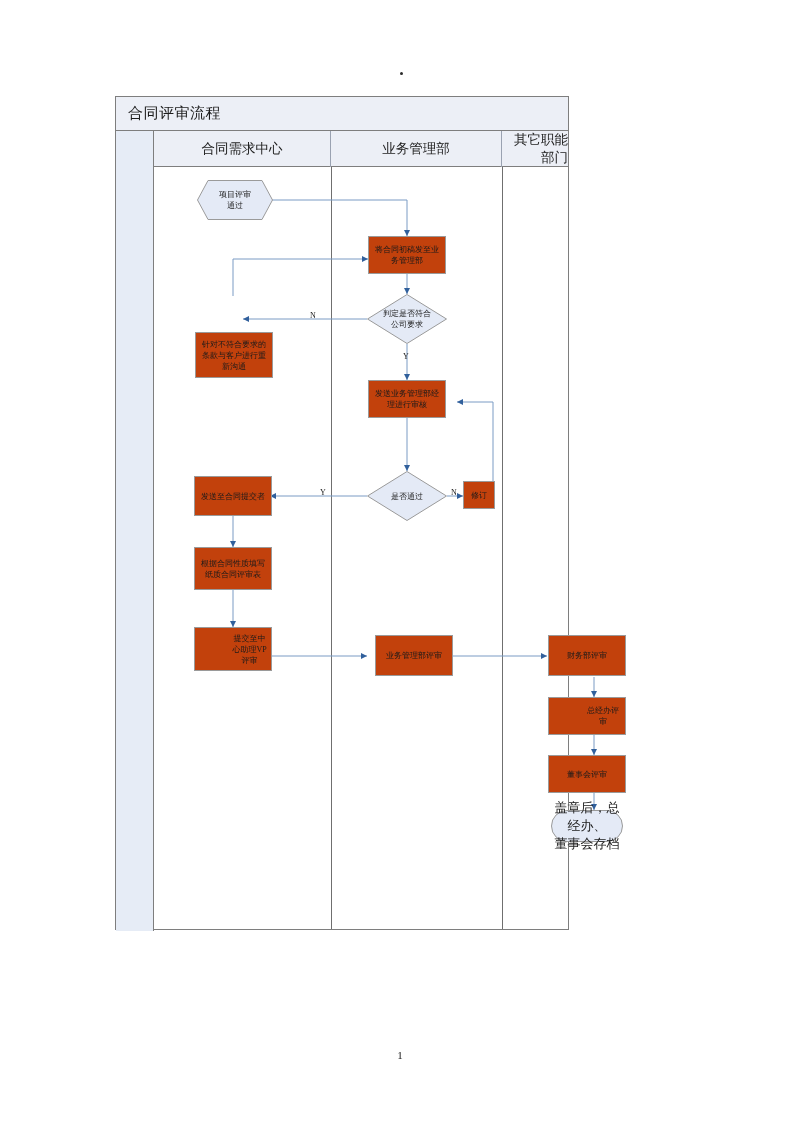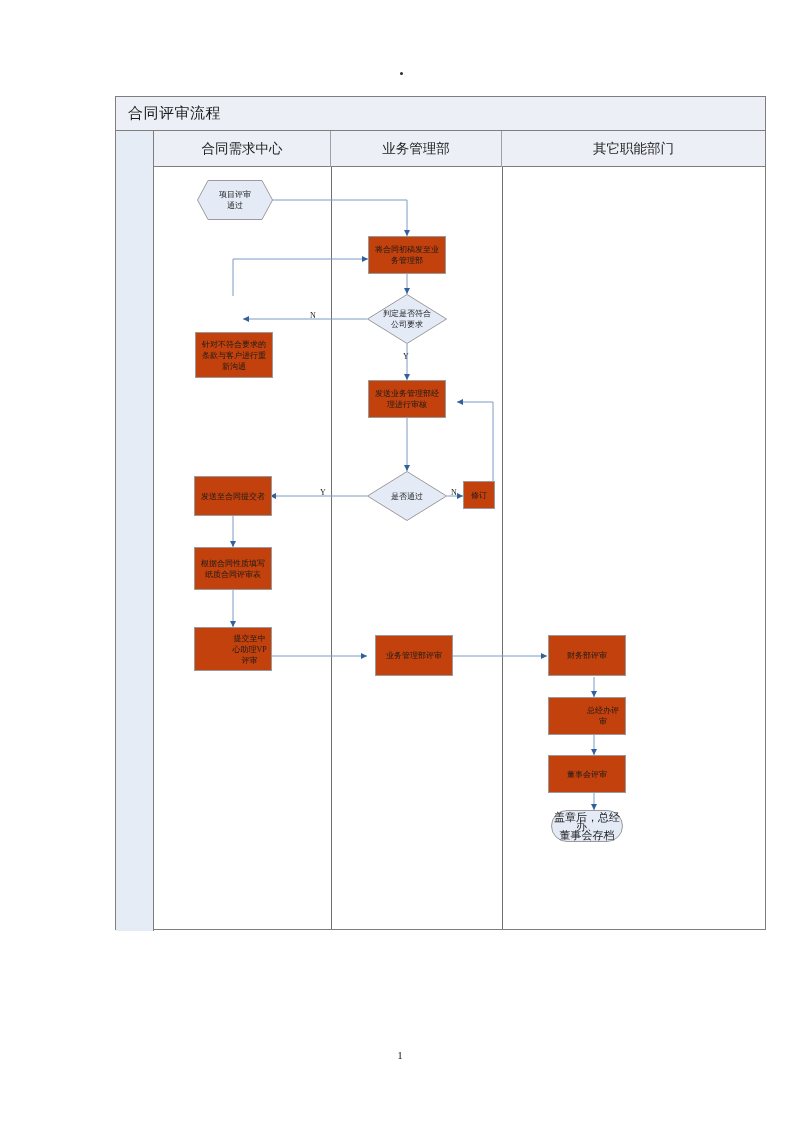--- a/index.html
+++ b/index.html
@@ -15,21 +15,21 @@
 
   
   .top-dot{
     position:absolute;left:400px;top:72px;width:3px;height:3px;
     background:#2b2b2b;border-radius:50%;
   }
 
   
   .chart-table{
     position:absolute;left:115px;top:96px;
-    width:651px;height:834px;
+    width:454px;height:834px;
     border:1px solid #7e7e7e;
     box-sizing:border-box;
     background:#ffffff;
   }
   .title-row{
     position:absolute;left:0;top:0;width:100%;height:34px;
     border-bottom:1px solid #7e7e7e;
     background:#eceff6;
     box-sizing:border-box;
   }
@@ -45,20 +45,21 @@
     border-right:1px solid #7e7e7e;
     box-sizing:border-box;
   }
 
   
   .header-band{
     position:absolute;left:38px;top:34px;right:0;height:36px;
     background:#eceff6;
     border-bottom:1px solid #7e7e7e;
     box-sizing:border-box;
+    text-align:right;
   }
   .hdr-cell{
     position:absolute;top:0;height:36px;
     display:flex;align-items:center;justify-content:center;
     font-size:13.5px;color:#1c1c1c;
     box-sizing:border-box;
   }
   .hdr-1{left:0;width:177px;border-right:1px solid #9aa2b1;}
   .hdr-2{left:177px;width:171px;border-right:1px solid #9aa2b1;}
   .hdr-3{left:348px;right:0;}
@@ -104,21 +105,21 @@
   .diawrap .lbl{
     position:absolute;left:0;top:0;width:100%;height:100%;
     display:flex;align-items:center;justify-content:center;
     text-align:center;font-size:8px;line-height:11px;color:#1a1a1a;
   }
   .termwrap{position:absolute;pointer-events:auto;}
   .termwrap svg{position:absolute;left:0;top:0;}
   .termwrap .lbl{
     position:absolute;left:0;top:0;width:100%;height:100%;
     display:flex;align-items:center;justify-content:center;
-    text-align:center;font-size:11px;line-height:9px;color:#1a1a1a;
+    text-align:center;font-size:13px;line-height:18px;color:#1a1a1a;
   }
 
   .edge-label{
     position:absolute;font-size:8px;color:#1a1a1a;
     font-family:"Liberation Serif",serif;
     pointer-events:auto;
   }
 
   .page-num{
     position:absolute;left:0;top:1049px;width:800px;

